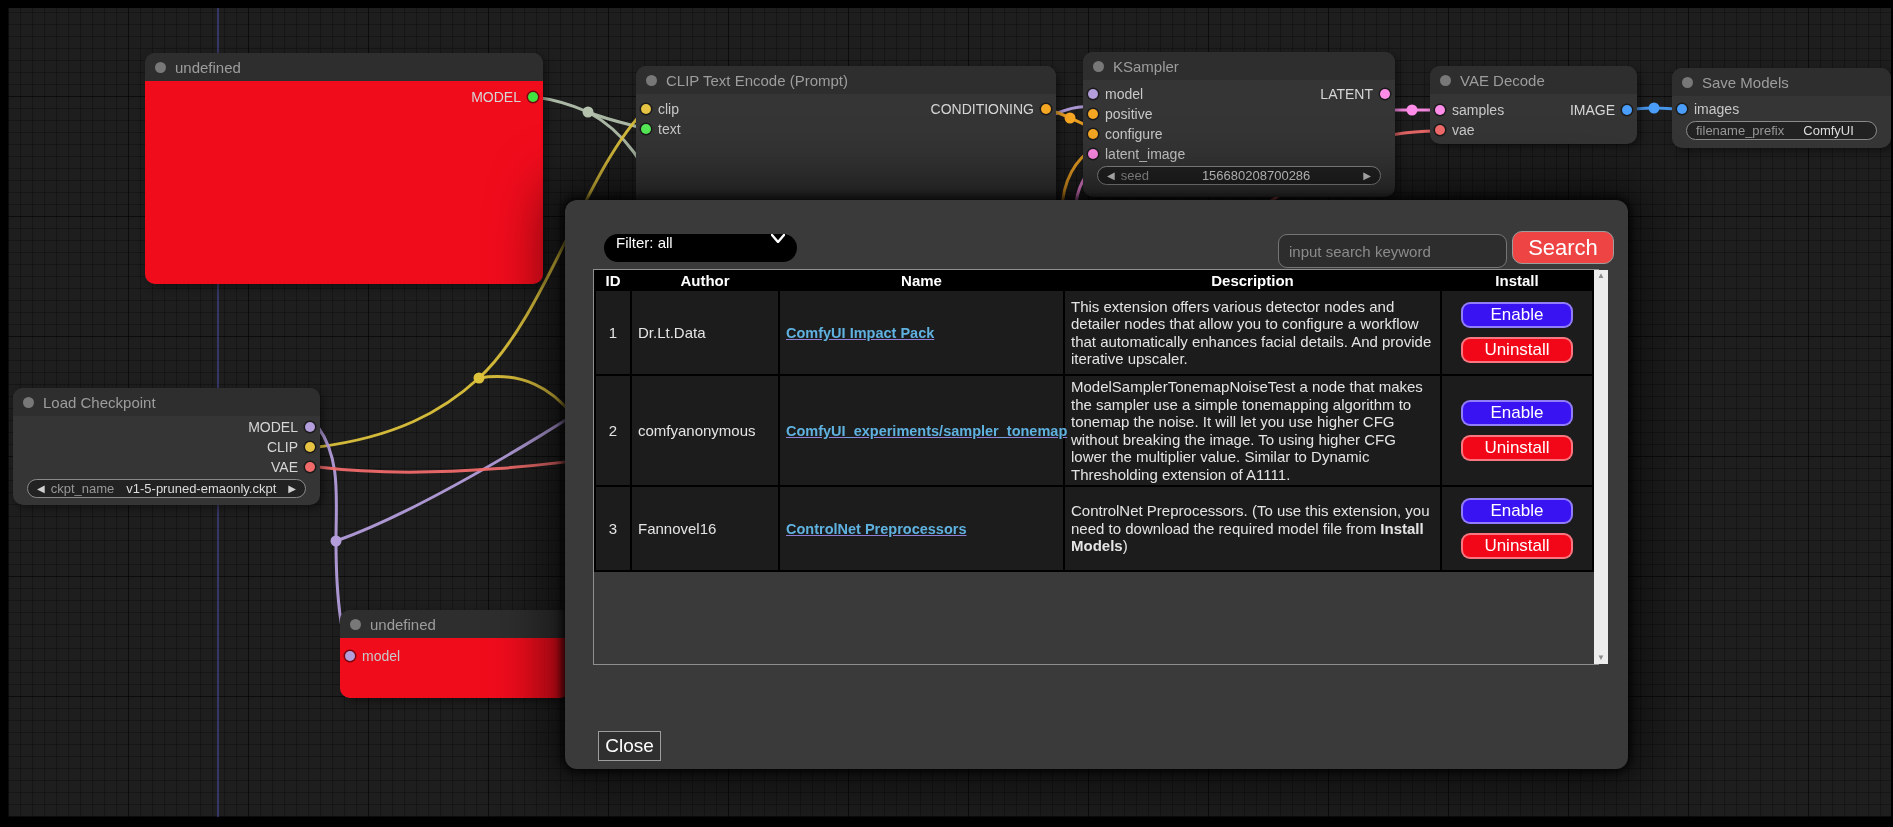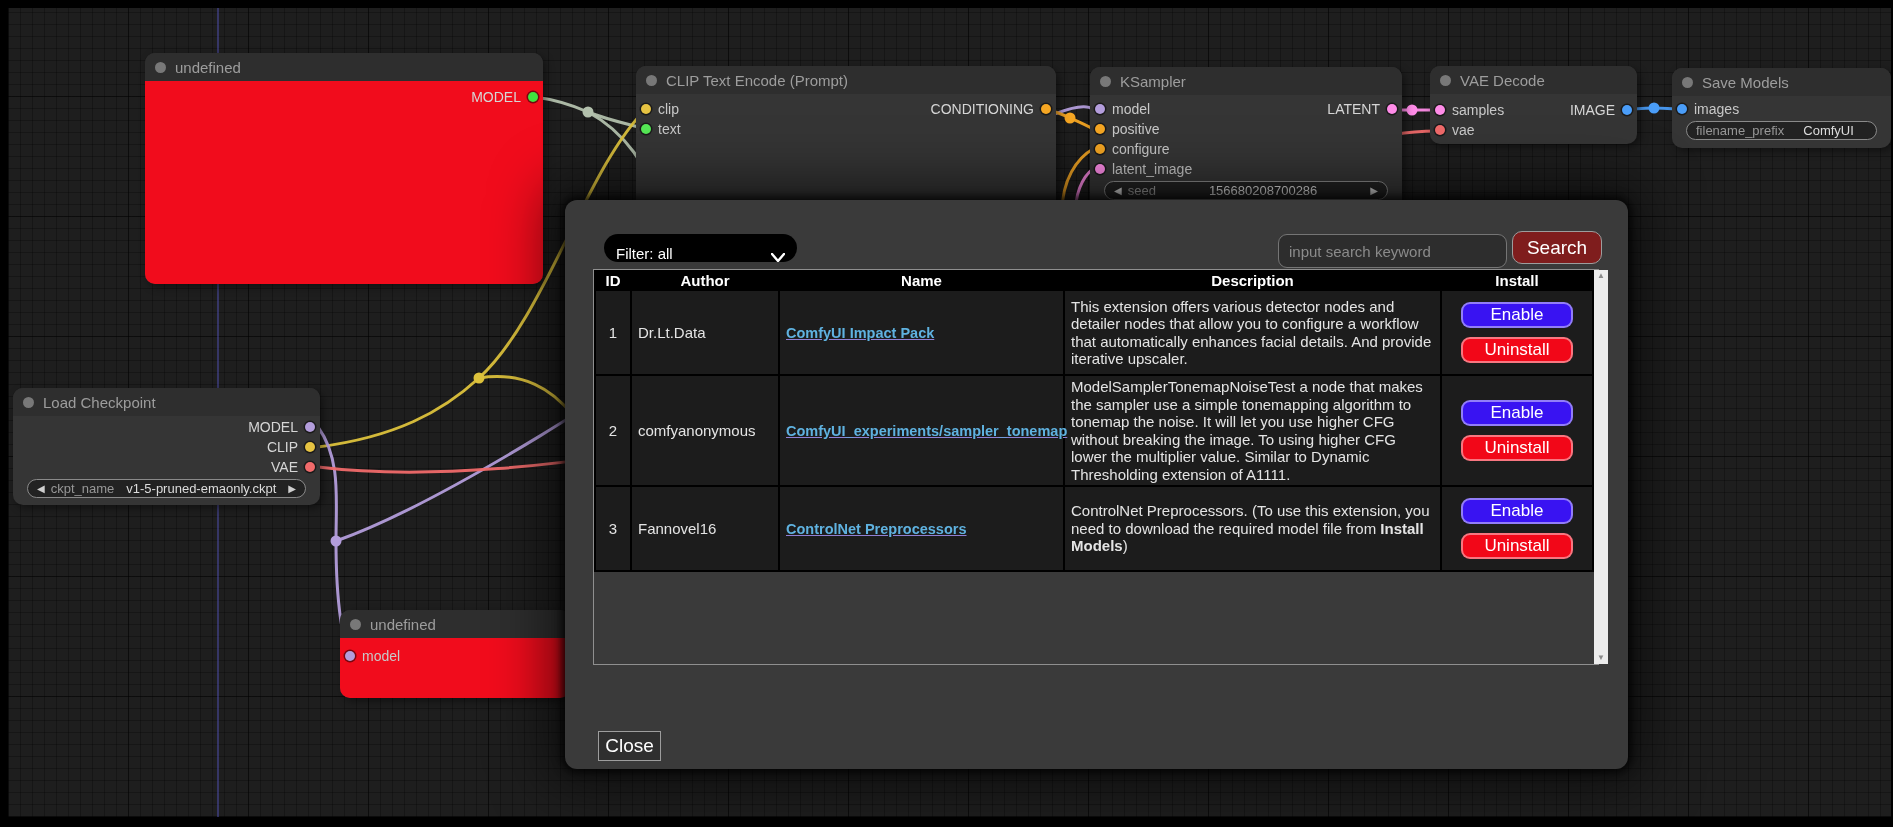--- a/index.html
+++ b/index.html
@@ -48,27 +48,27 @@
     border:1px solid #8a8a8a;border-radius:10px;background:rgba(0,0,0,.35);font-size:13px;gap:6px;}
   .widget .warrow{color:#cfcfcf;font-size:10px;flex:none;}
   .widget .wlabel{color:#979797;}
   .widget .wvalue{flex:1;text-align:center;color:#dcdcdc;}
 
   
   #modal{position:absolute;left:565px;top:200px;width:1063px;height:569px;z-index:10;
     background:var(--modal-bg);border-radius:12px;
     box-shadow:0 0 10px 3px rgba(0,0,0,.85), 0 0 55px 18px rgba(0,0,0,.55);}
   #filter-select{position:absolute;left:39px;top:34px;width:193px;height:28px;background:#000;
-    border-radius:14px;color:#fff;font-size:15px;display:flex;align-items:flex-end;padding:0 12px;cursor:default;}
+    border-radius:14px;color:#fff;font-size:15px;display:flex;align-items:flex-start;padding:0 12px;cursor:default;}
   #filter-select .chev{margin-left:auto;}
   #search-input{position:absolute;left:713px;top:34px;width:229px;height:28px;background:#2d2d2d;
     border:1px solid #757575;border-radius:9px;color:#ddd;font-size:15px;padding:16px 10px;outline:none;}
   #search-input::placeholder{color:#8b8b8b;}
-  #search-btn{position:absolute;left:947px;top:31px;width:90px;height:33px;background:#7f1d1d;
-    border:1.5px solid #9d9d9d;border-radius:10px;color:#fff;font-size:19px;}
+  #search-btn{position:absolute;left:947px;top:31px;width:102px;height:33px;background:#ef4444;
+    border:1.5px solid #9d9d9d;border-radius:10px;color:#fff;font-size:22px;}
   #table-wrap{position:absolute;left:28px;top:69px;width:1006px;height:396px;
     border:1px solid #8f8f8f;display:flex;}
   #ext-table{border-collapse:separate;border-spacing:2px;background:#000;width:990px;
     align-self:flex-start;table-layout:fixed;}
   #ext-table th{background:#000;color:#fff;font-size:15px;font-weight:bold;height:17px;padding:0;}
   #ext-table td{background:#1c1c1c;color:#e4e4e4;font-size:15px;vertical-align:middle;padding:2px 6px;}
   #ext-table tr:nth-child(1) td{height:71px}
   #ext-table tr:nth-child(2) td{height:94px}
   #ext-table tr:nth-child(3) td{height:62px}
   td.c-id{text-align:center;}
@@ -158,21 +158,21 @@
         </div>
         <div class="slot-row">
           <span class="slot in">
             <span class="pdot" style="background:#55e855"></span>
             <span>text</span>
           </span>
         </div>
       </div>
   </div>
 
-  <div class="node" style="left:1083px;top:67px;width:312px;height:145px;margin-left:7px;">
+  <div class="node" style="left:1083px;top:52px;width:312px;height:145px;">
     <div class="n-title">
       <span class="n-dot"></span>
       <span>KSampler</span>
     </div>
     <div class="n-body" style="padding-top:4px;">
         <div class="slot-row">
           <span class="slot in">
             <span class="pdot" style="background:#b39ddb"></span>
             <span>model</span>
           </span>

